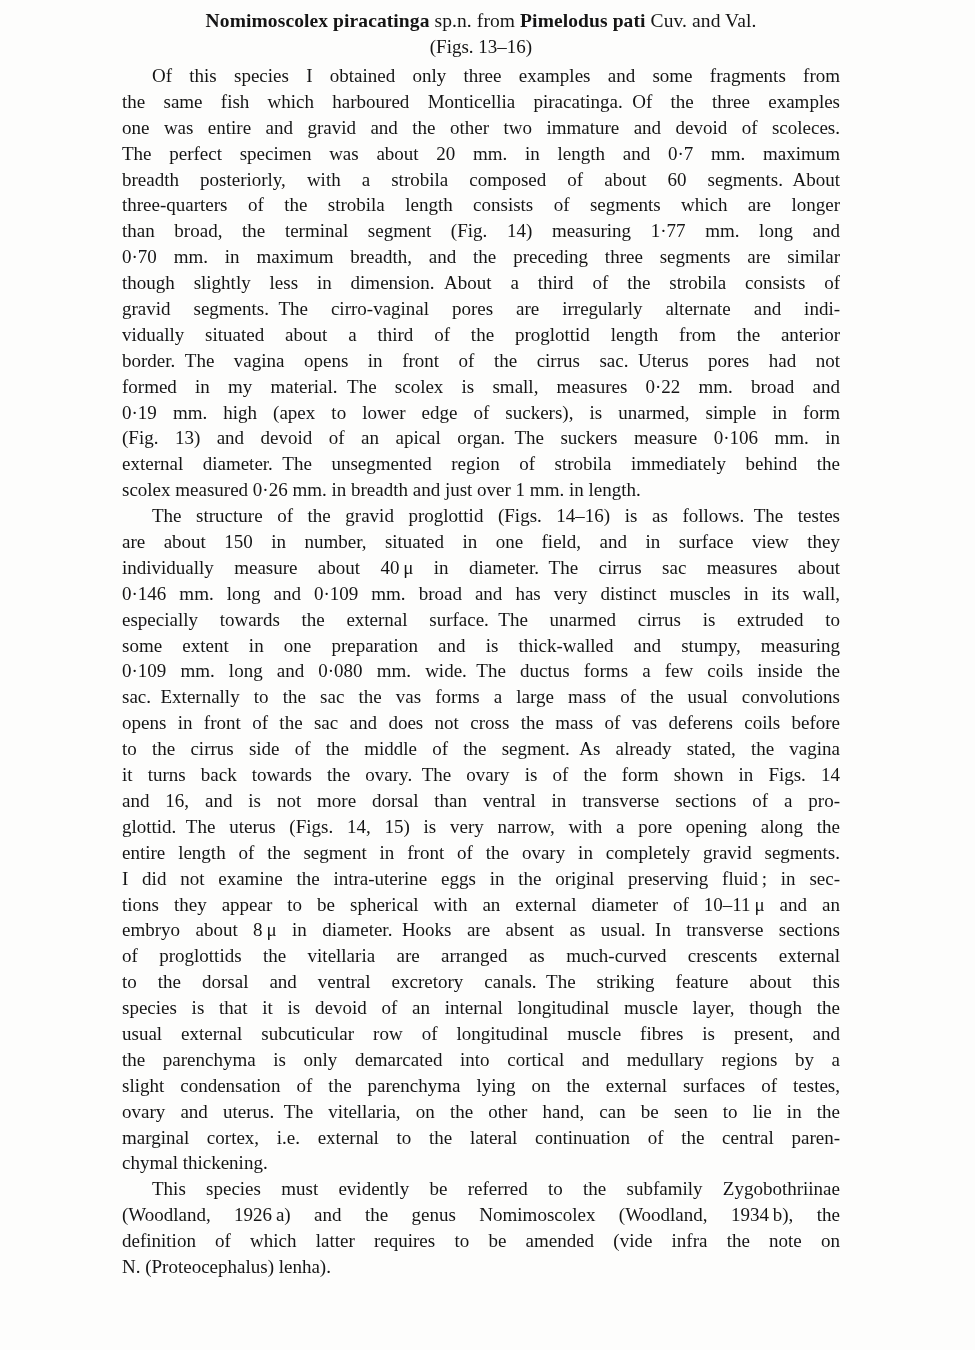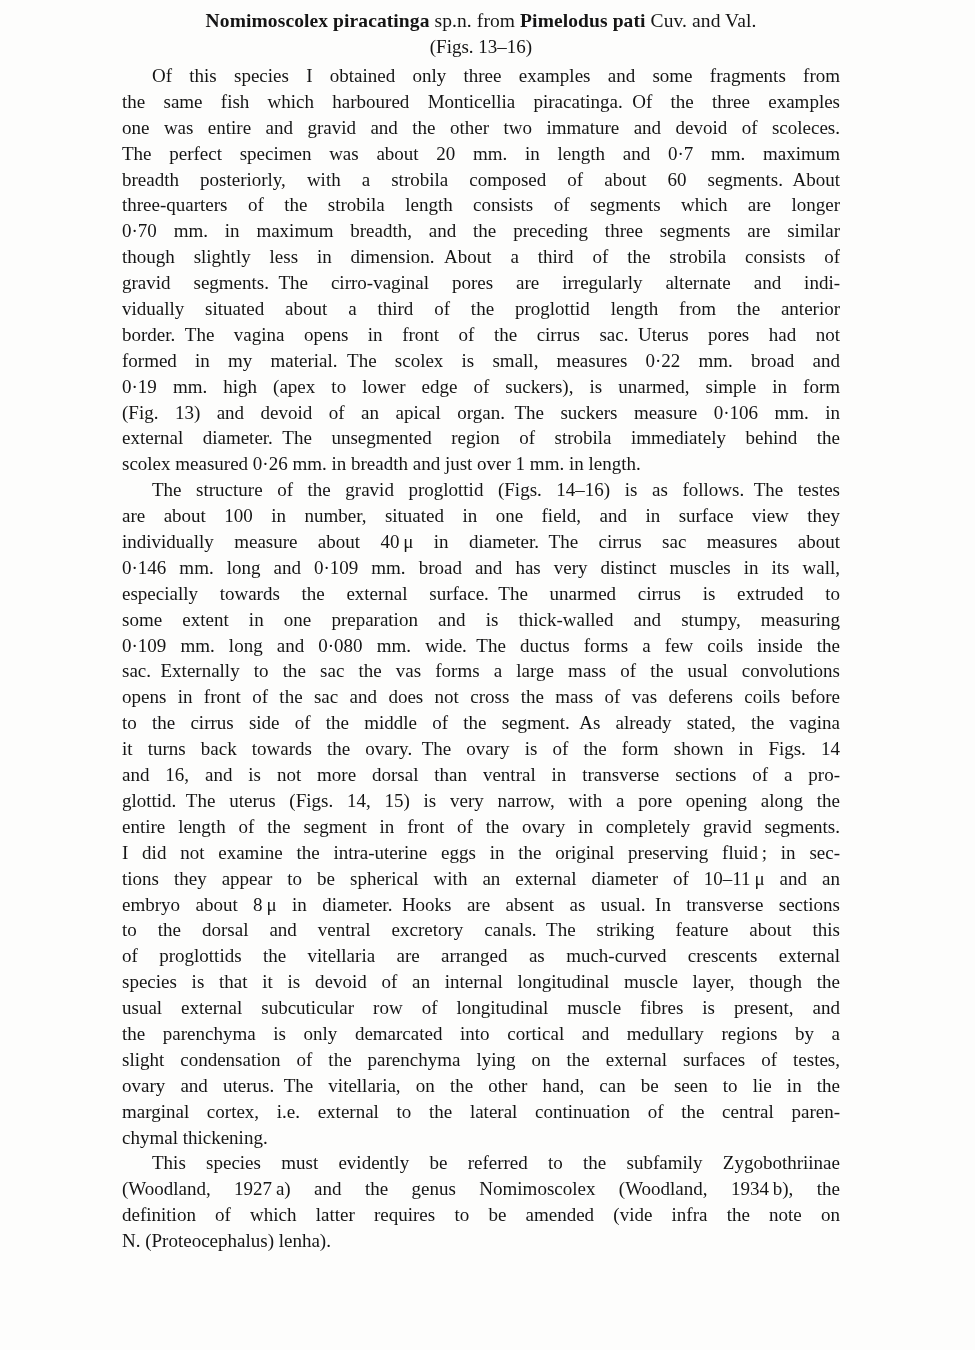--- a/index.html
+++ b/index.html
@@ -40,60 +40,61 @@
     <div class="heading"><span class="bd">Nomimoscolex piracatinga</span><span> sp.n. from </span><span class="bd">Pimelodus pati</span><span> Cuv. and Val.</span></div>
     <div class="figs">(Figs. 13–16)</div>
     <div>
         <div class="para">
           <div class="line first"><span>Of this species I obtained only three examples and some fragments from</span></div>
           <div class="line"><span>the same fish which harboured </span><span class="it">Monticellia piracatinga</span><span>. Of the three examples</span></div>
           <div class="line"><span>one was entire and gravid and the other two immature and devoid of scoleces.</span></div>
           <div class="line"><span>The perfect specimen was about 20 mm. in length and 0·7 mm. maximum</span></div>
           <div class="line"><span>breadth posteriorly, with a strobila composed of about 60 segments. About</span></div>
           <div class="line"><span>three-quarters of the strobila length consists of segments which are longer</span></div>
+          <div class="line"><span>than broad, the terminal segment (Fig. 14) measuring 1·77 mm. long and</span></div>
           <div class="line"><span>0·70 mm. in maximum breadth, and the preceding three segments are similar</span></div>
           <div class="line"><span>though slightly less in dimension. About a third of the strobila consists of</span></div>
           <div class="line"><span>gravid segments. The cirro-vaginal pores are irregularly alternate and indi-</span></div>
           <div class="line"><span>vidually situated about a third of the proglottid length from the anterior</span></div>
           <div class="line"><span>border. The vagina opens in front of the cirrus sac. Uterus pores had not</span></div>
           <div class="line"><span>formed in my material. The scolex is small, measures 0·22 mm. broad and</span></div>
           <div class="line"><span>0·19 mm. high (apex to lower edge of suckers), is unarmed, simple in form</span></div>
           <div class="line"><span>(Fig. 13) and devoid of an apical organ. The suckers measure 0·106 mm. in</span></div>
           <div class="line"><span>external diameter. The unsegmented region of strobila immediately behind the</span></div>
           <div class="line last"><span>scolex measured 0·26 mm. in breadth and just over 1 mm. in length.</span></div>
         </div>
         <div class="para">
           <div class="line first"><span>The structure of the gravid proglottid (Figs. 14–16) is as follows. The testes</span></div>
-          <div class="line"><span>are about 100 in number, situated in one field, and in surface view they</span></div>
+          <div class="line"><span>are about 150 in number, situated in one field, and in surface view they</span></div>
           <div class="line"><span>individually measure about 40 </span><span class="it">μ</span><span> in diameter. The cirrus sac measures about</span></div>
           <div class="line"><span>0·146 mm. long and 0·109 mm. broad and has very distinct muscles in its wall,</span></div>
           <div class="line"><span>especially towards the external surface. The unarmed cirrus is extruded to</span></div>
           <div class="line"><span>some extent in one preparation and is thick-walled and stumpy, measuring</span></div>
           <div class="line"><span>0·109 mm. long and 0·080 mm. wide. The ductus forms a few coils inside the</span></div>
           <div class="line"><span>sac. Externally to the sac the vas forms a large mass of the usual convolutions</span></div>
           <div class="line"><span>opens in front of the sac and does not cross the mass of vas deferens coils before</span></div>
           <div class="line"><span>to the cirrus side of the middle of the segment. As already stated, the vagina</span></div>
           <div class="line"><span>it turns back towards the ovary. The ovary is of the form shown in Figs. 14</span></div>
           <div class="line"><span>and 16, and is not more dorsal than ventral in transverse sections of a pro-</span></div>
           <div class="line"><span>glottid. The uterus (Figs. 14, 15) is very narrow, with a pore opening along the</span></div>
           <div class="line"><span>entire length of the segment in front of the ovary in completely gravid segments.</span></div>
           <div class="line"><span>I did not examine the intra-uterine eggs in the original preserving fluid ; in sec-</span></div>
           <div class="line"><span>tions they appear to be spherical with an external diameter of 10–11 </span><span class="it">μ</span><span> and an</span></div>
           <div class="line"><span>embryo about 8 </span><span class="it">μ</span><span> in diameter. Hooks are absent as usual. In transverse sections</span></div>
+          <div class="line"><span>of proglottids the vitellaria are arranged as much-curved crescents external</span></div>
           <div class="line"><span>to the dorsal and ventral excretory canals. The striking feature about this</span></div>
-          <div class="line"><span>of proglottids the vitellaria are arranged as much-curved crescents external</span></div>
           <div class="line"><span>species is that it is devoid of an internal longitudinal muscle layer, though the</span></div>
           <div class="line"><span>usual external subcuticular row of longitudinal muscle fibres is present, and</span></div>
           <div class="line"><span>the parenchyma is only demarcated into cortical and medullary regions by a</span></div>
           <div class="line"><span>slight condensation of the parenchyma lying on the external surfaces of testes,</span></div>
           <div class="line"><span>ovary and uterus. The vitellaria, on the other hand, can be seen to lie in the</span></div>
           <div class="line"><span>marginal cortex, </span><span class="it">i.e.</span><span> external to the lateral continuation of the central paren-</span></div>
           <div class="line last"><span>chymal thickening.</span></div>
         </div>
         <div class="para">
           <div class="line first"><span>This species must evidently be referred to the subfamily Zygobothriinae</span></div>
-          <div class="line"><span>(Woodland, 1927 </span><span class="it">a</span><span>) and the genus </span><span class="it">Nomimoscolex</span><span> (Woodland, 1934 </span><span class="it">b</span><span>), the</span></div>
+          <div class="line"><span>(Woodland, 1926 </span><span class="it">a</span><span>) and the genus </span><span class="it">Nomimoscolex</span><span> (Woodland, 1934 </span><span class="it">b</span><span>), the</span></div>
           <div class="line"><span>definition of which latter requires to be amended (</span><span class="it">vide infra</span><span> the note on</span></div>
           <div class="line last"><span class="it">N. (Proteocephalus) lenha</span><span>).</span></div>
         </div>
       </div>
   </div>
 </div>
 
 </body></html>

